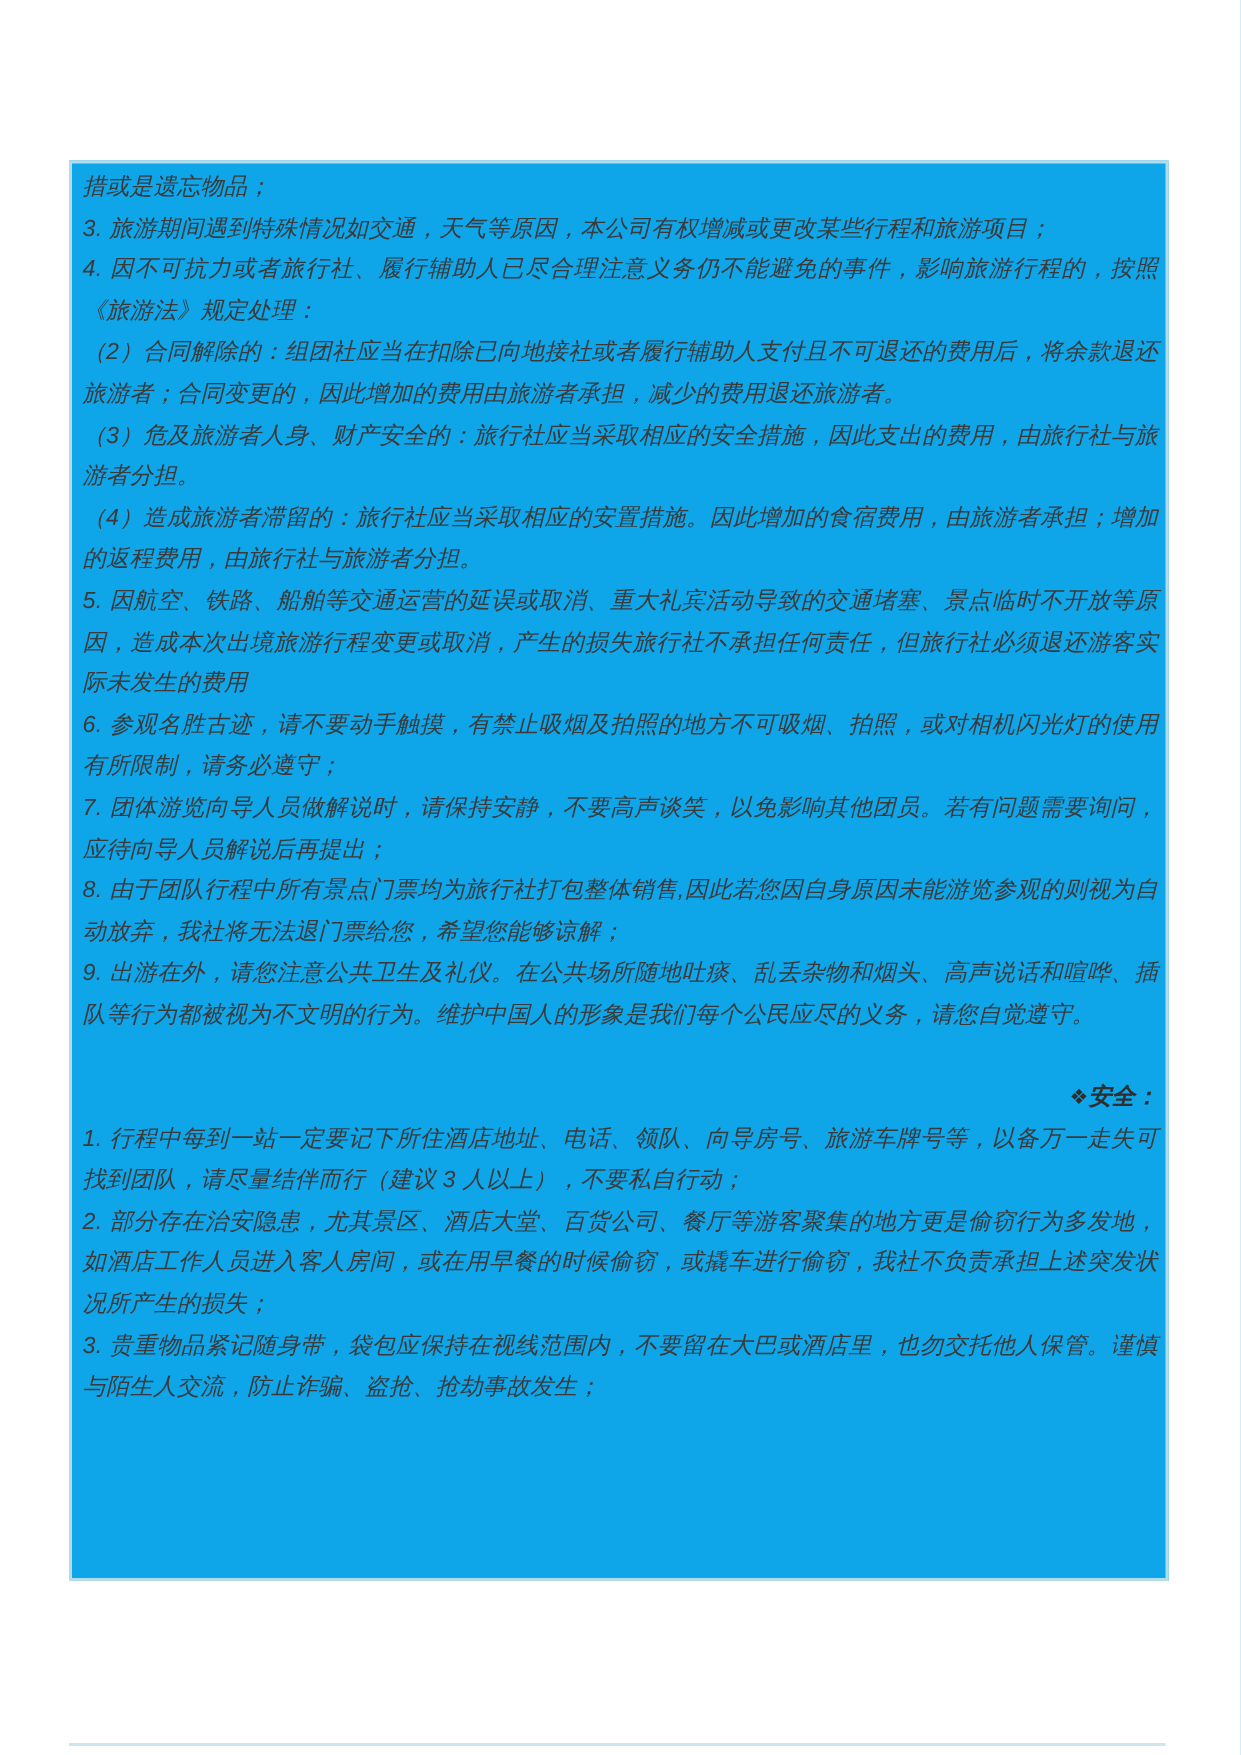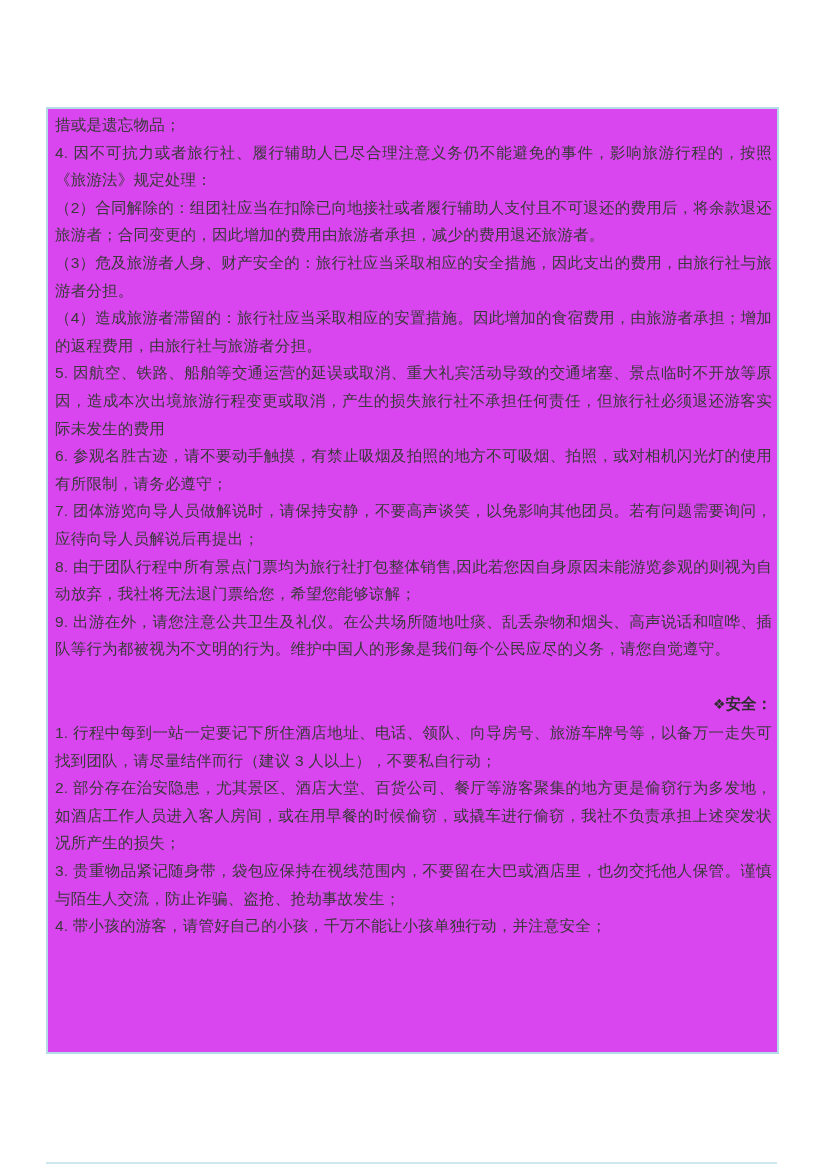--- a/index.html
+++ b/index.html
@@ -21,21 +21,22 @@
     overflow: hidden;
   }
   .notice-box {
     position: absolute;
     left: 46px;
     top: 107px;
     width: 717px;
     height: 936px;
     border: 2px solid #b4dce8;
     padding: 2px 5px 5px 7px;
-    background: #d946ef;
+    background: #0ea5e9;
+    font-style: italic;
   }
   .para {
     margin: 0;
     font-size: 15.5px;
     line-height: 27.6px;
     color: #3a3a3a;
     text-align: justify;
     text-justify: inter-ideograph;
     letter-spacing: 0.2px;
   }
@@ -66,37 +67,37 @@
     background: #cde7f0;
   }
 </style>
 </head>
 <body>
 
 <div class="page">
 
   <div class="notice-box">
     <p class="para">措或是遗忘物品；</p>
+    <p class="para">3. 旅游期间遇到特殊情况如交通，天气等原因，本公司有权增减或更改某些行程和旅游项目；</p>
     <p class="para">4. 因不可抗力或者旅行社、履行辅助人已尽合理注意义务仍不能避免的事件，影响旅游行程的，按照《旅游法》规定处理：</p>
     <p class="para">（2）合同解除的：组团社应当在扣除已向地接社或者履行辅助人支付且不可退还的费用后，将余款退还旅游者；合同变更的，因此增加的费用由旅游者承担，减少的费用退还旅游者。</p>
     <p class="para">（3）危及旅游者人身、财产安全的：旅行社应当采取相应的安全措施，因此支出的费用，由旅行社与旅游者分担。</p>
     <p class="para">（4）造成旅游者滞留的：旅行社应当采取相应的安置措施。因此增加的食宿费用，由旅游者承担；增加的返程费用，由旅行社与旅游者分担。</p>
     <p class="para">5. 因航空、铁路、船舶等交通运营的延误或取消、重大礼宾活动导致的交通堵塞、景点临时不开放等原因，造成本次出境旅游行程变更或取消，产生的损失旅行社不承担任何责任，但旅行社必须退还游客实际未发生的费用</p>
     <p class="para">6. 参观名胜古迹，请不要动手触摸，有禁止吸烟及拍照的地方不可吸烟、拍照，或对相机闪光灯的使用有所限制，请务必遵守；</p>
     <p class="para">7. 团体游览向导人员做解说时，请保持安静，不要高声谈笑，以免影响其他团员。若有问题需要询问，应待向导人员解说后再提出；</p>
     <p class="para">8. 由于团队行程中所有景点门票均为旅行社打包整体销售,因此若您因自身原因未能游览参观的则视为自动放弃，我社将无法退门票给您，希望您能够谅解；</p>
     <p class="para">9. 出游在外，请您注意公共卫生及礼仪。在公共场所随地吐痰、乱丢杂物和烟头、高声说话和喧哗、插队等行为都被视为不文明的行为。维护中国人的形象是我们每个公民应尽的义务，请您自觉遵守。</p>
 
     <div class="spacer-line"></div>
 
     <p class="safety-header">
       <span class="bullet">❖</span><span>安全：</span>
     </p>
 
     <p class="para">1. 行程中每到一站一定要记下所住酒店地址、电话、领队、向导房号、旅游车牌号等，以备万一走失可找到团队，请尽量结伴而行（建议 3 人以上），不要私自行动；</p>
     <p class="para">2. 部分存在治安隐患，尤其景区、酒店大堂、百货公司、餐厅等游客聚集的地方更是偷窃行为多发地，如酒店工作人员进入客人房间，或在用早餐的时候偷窃，或撬车进行偷窃，我社不负责承担上述突发状况所产生的损失；</p>
     <p class="para">3. 贵重物品紧记随身带，袋包应保持在视线范围内，不要留在大巴或酒店里，也勿交托他人保管。谨慎与陌生人交流，防止诈骗、盗抢、抢劫事故发生；</p>
-    <p class="para">4. 带小孩的游客，请管好自己的小孩，千万不能让小孩单独行动，并注意安全；</p>
   </div>
 
   <div class="next-box-edge"></div>
 
 </div>
 
 </body></html>

